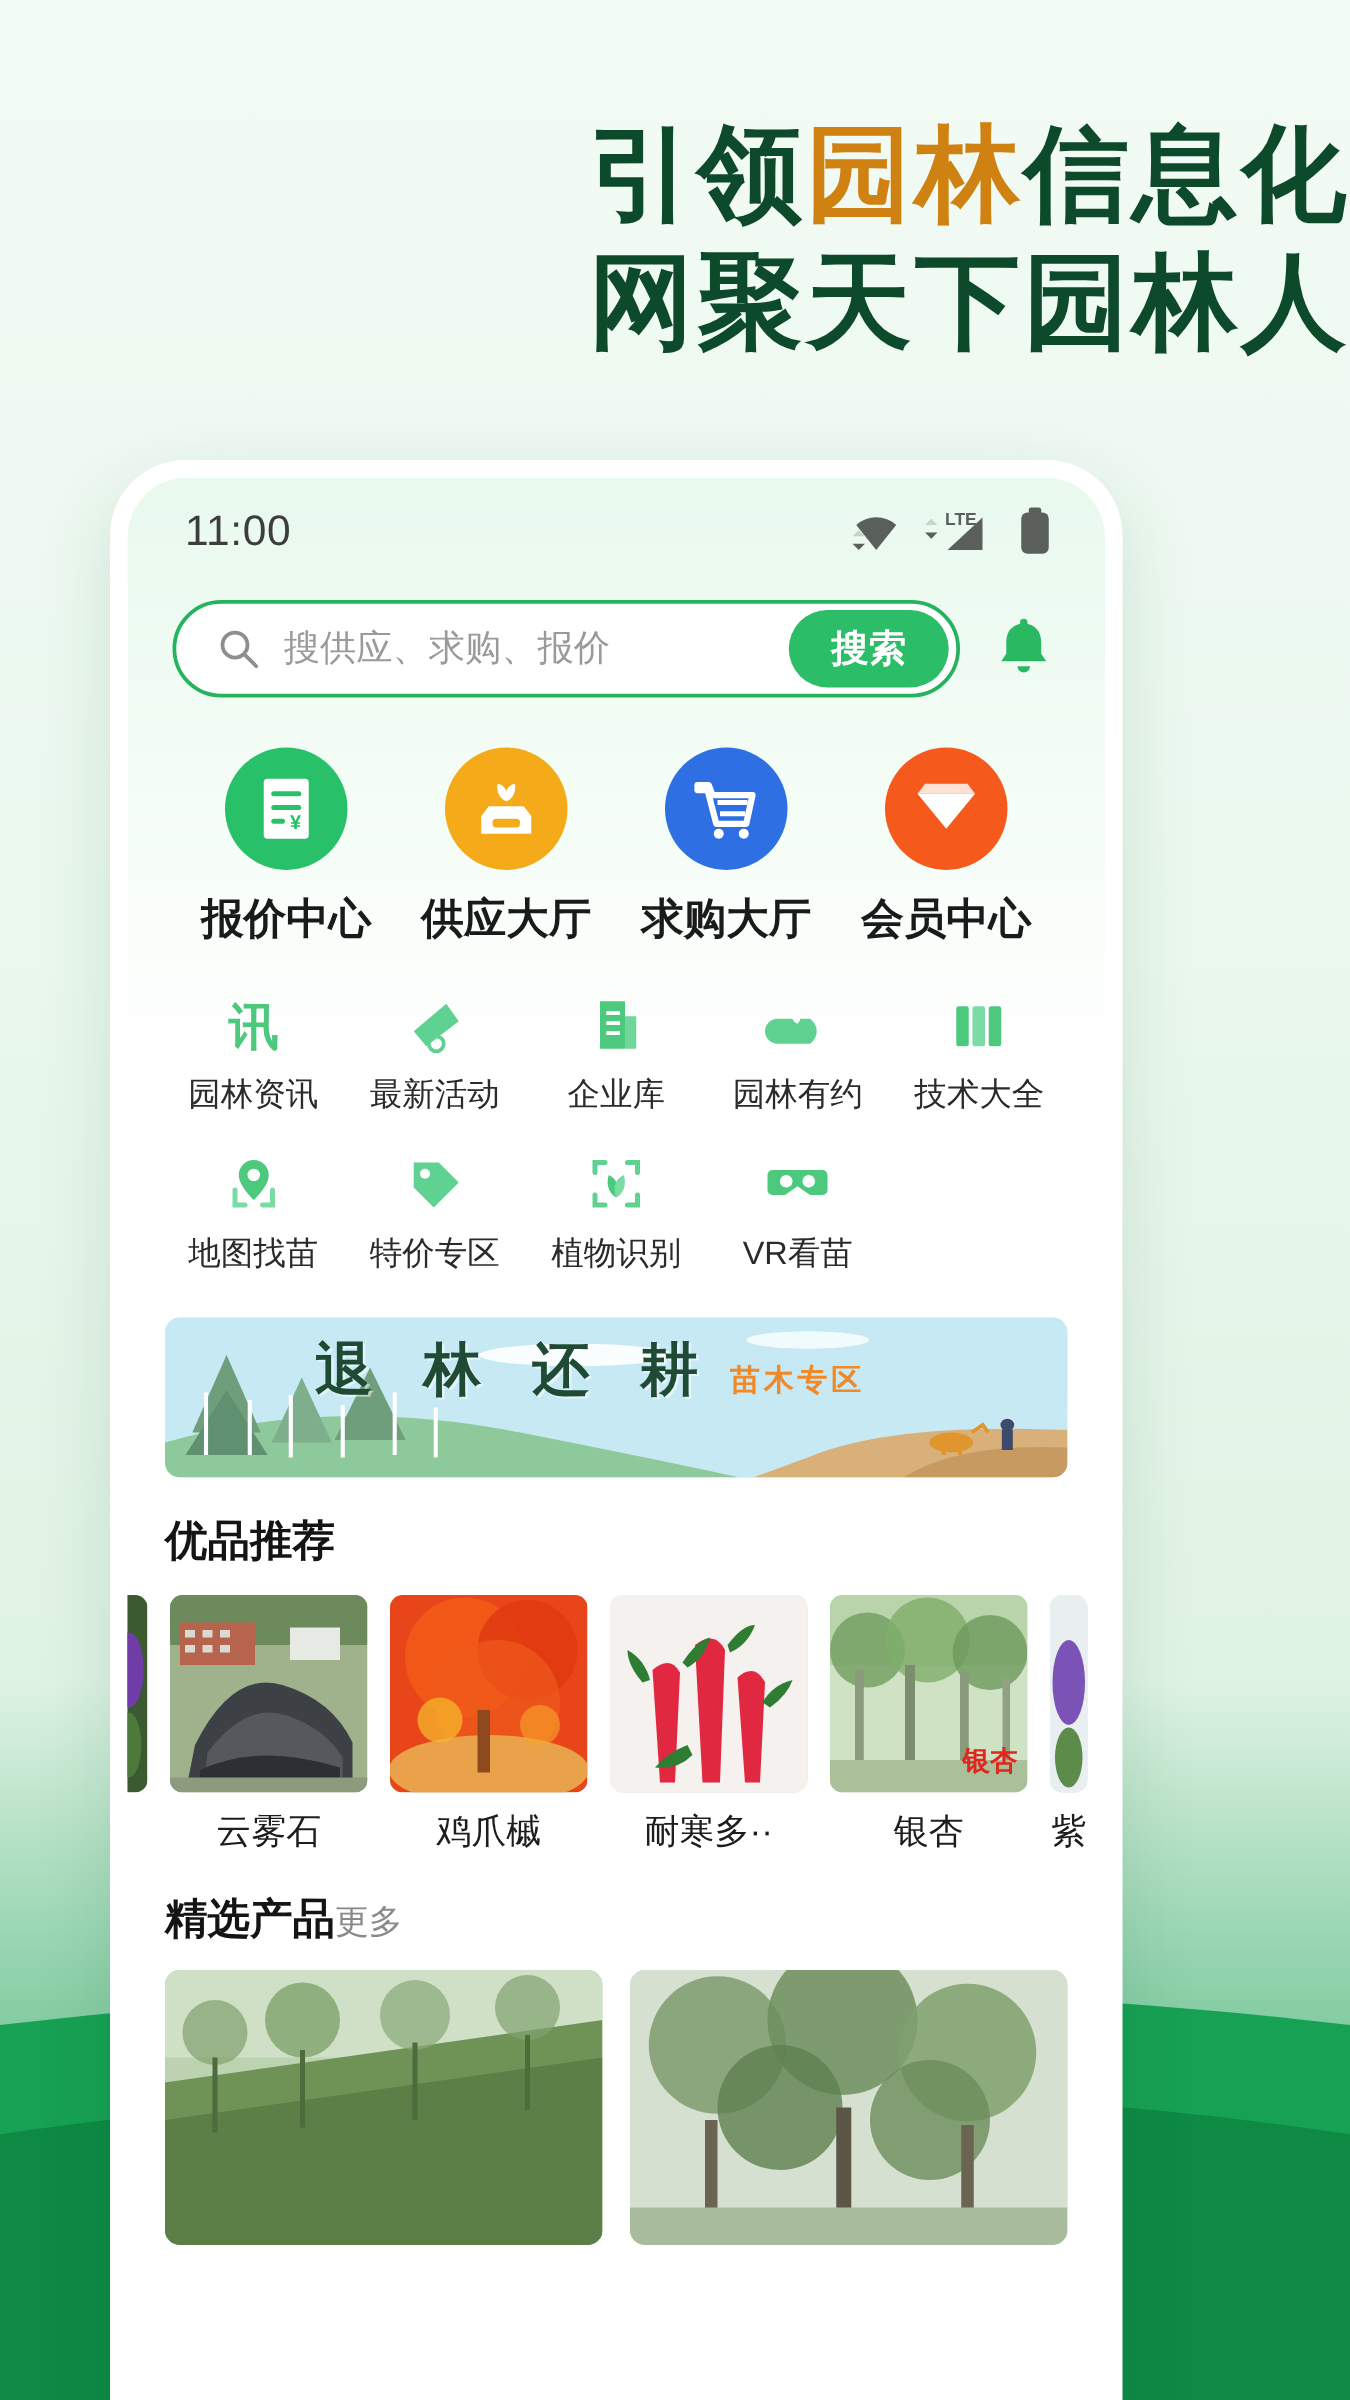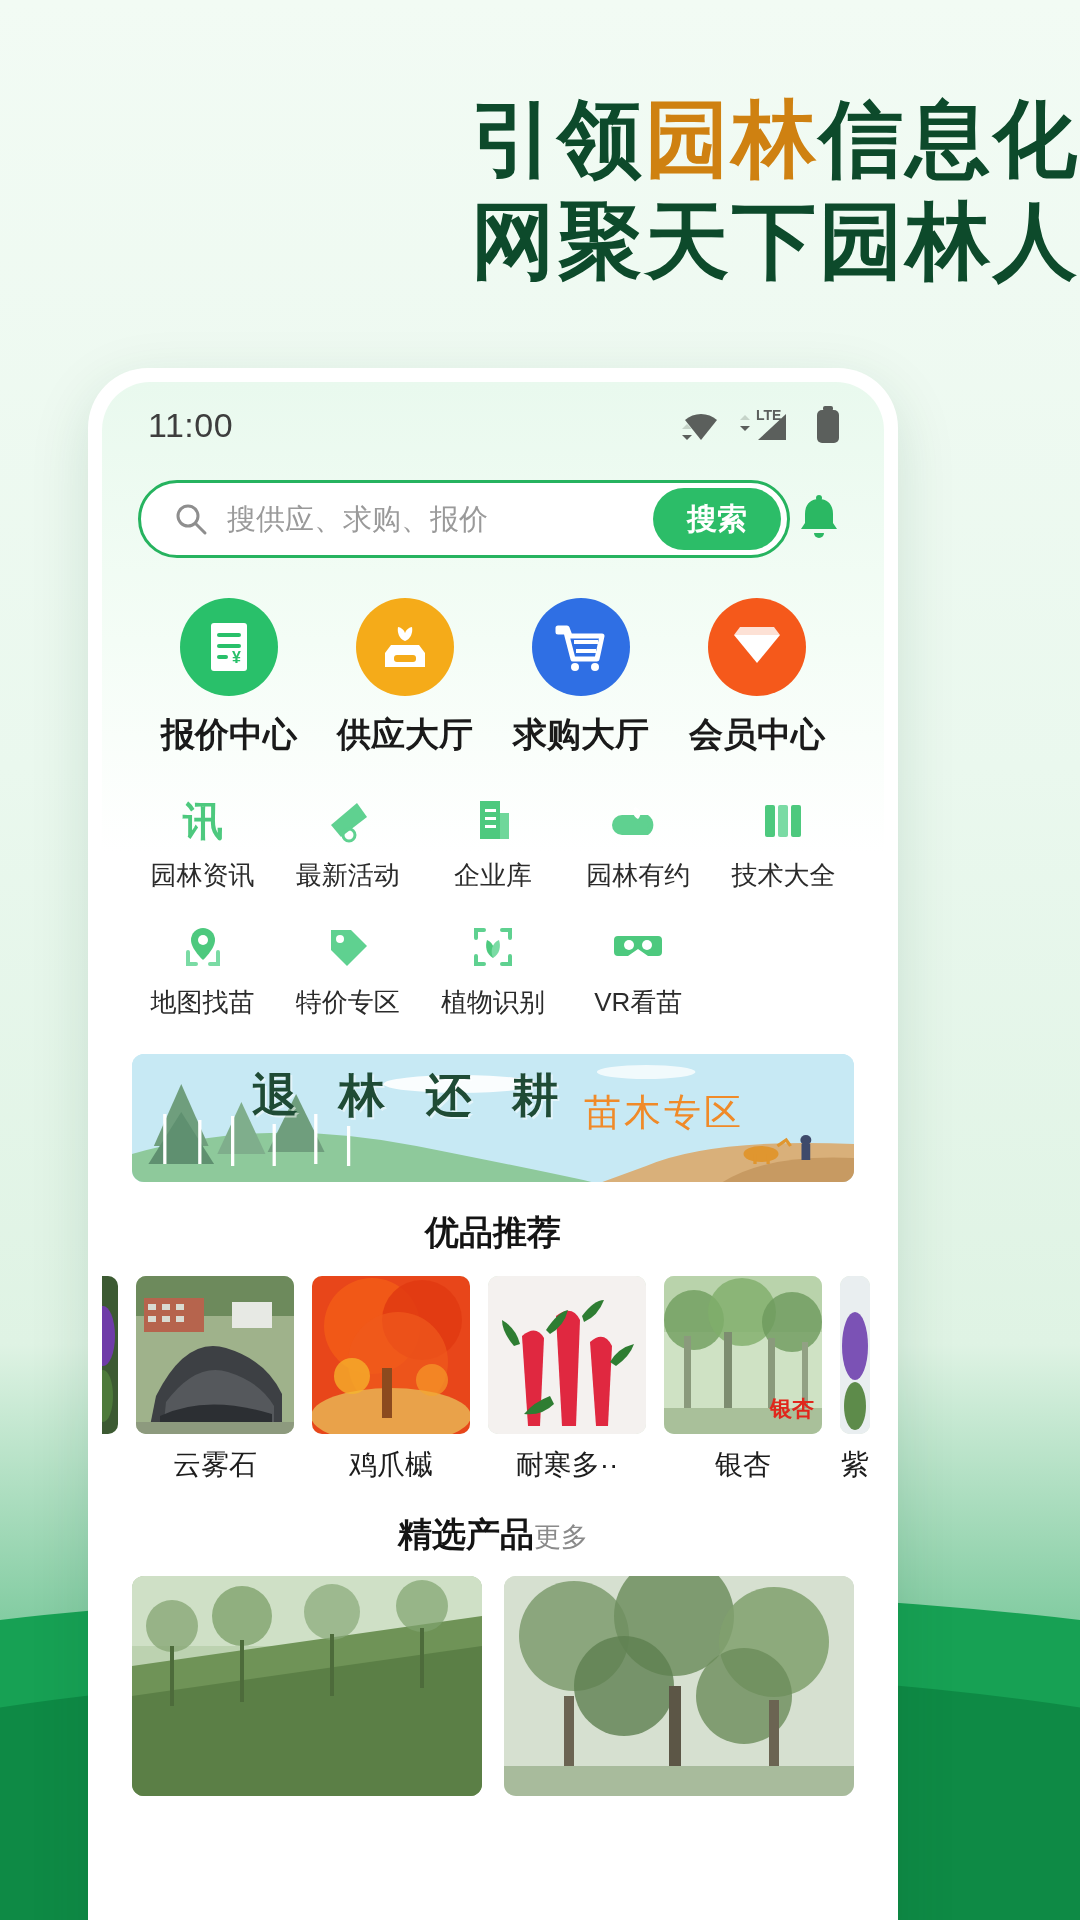--- a/index.html
+++ b/index.html
@@ -74,21 +74,21 @@
     padding:0 42px 0 46px;
     text-align:center;
   }
   .status-time { font-size:34px; color:#3d3d3d; letter-spacing:.5px; }
   .status-icons { display:flex; align-items:center; gap:16px; }
   .status-icons svg { display:block; }
 
   
   .search-row {
     position:relative; z-index:2;
-    display:flex; align-items:center; 
+    display:flex; align-items:center; gap:22px;
     padding:12px 36px 0 36px;
   }
   .search-box {
     flex:1; height:78px;
     background:#ffffff;
     border:3px solid #26b35f;
     border-radius:40px;
     display:flex; align-items:center;
     padding:0 6px 0 28px;
   }
@@ -141,27 +141,27 @@
     position:relative; background:linear-gradient(180deg,#bfe6f3 0%, #cfeef7 60%, #cfeaf1 100%);
   }
   .banner svg { position:absolute; inset:0; width:100%; height:100%; }
   .banner-main {
     position:absolute; left:120px; top:11px;
     font-size:46px; font-weight:bold; color:#1f4b35; letter-spacing:14px;
     text-shadow:2px 2px 0 rgba(255,255,255,.5);
   }
   .banner-sub {
     position:absolute; left:452px; top:34px;
-    font-size:37px; font-weight:normal; color:#f08a28; letter-spacing:3px;
+    font-size:24px; font-weight:bold; color:#f08a28; letter-spacing:3px;
   }
 
   
   .section-head {
     position:relative; z-index:2;
-    display:flex; align-items:baseline; justify-content:center;
+    display:flex; align-items:baseline; justify-content:flex-start;
     padding:28px 30px 0 30px;
   }
   .section-title { font-size:34px; font-weight:bold; color:#141414; }
   .section-more { font-size:27px; color:#8a8a8a; cursor:pointer; }
 
   
   .rec-strip {
     position:relative; z-index:2;
     display:flex; gap:18px;
     padding:20px 0 0 0;

